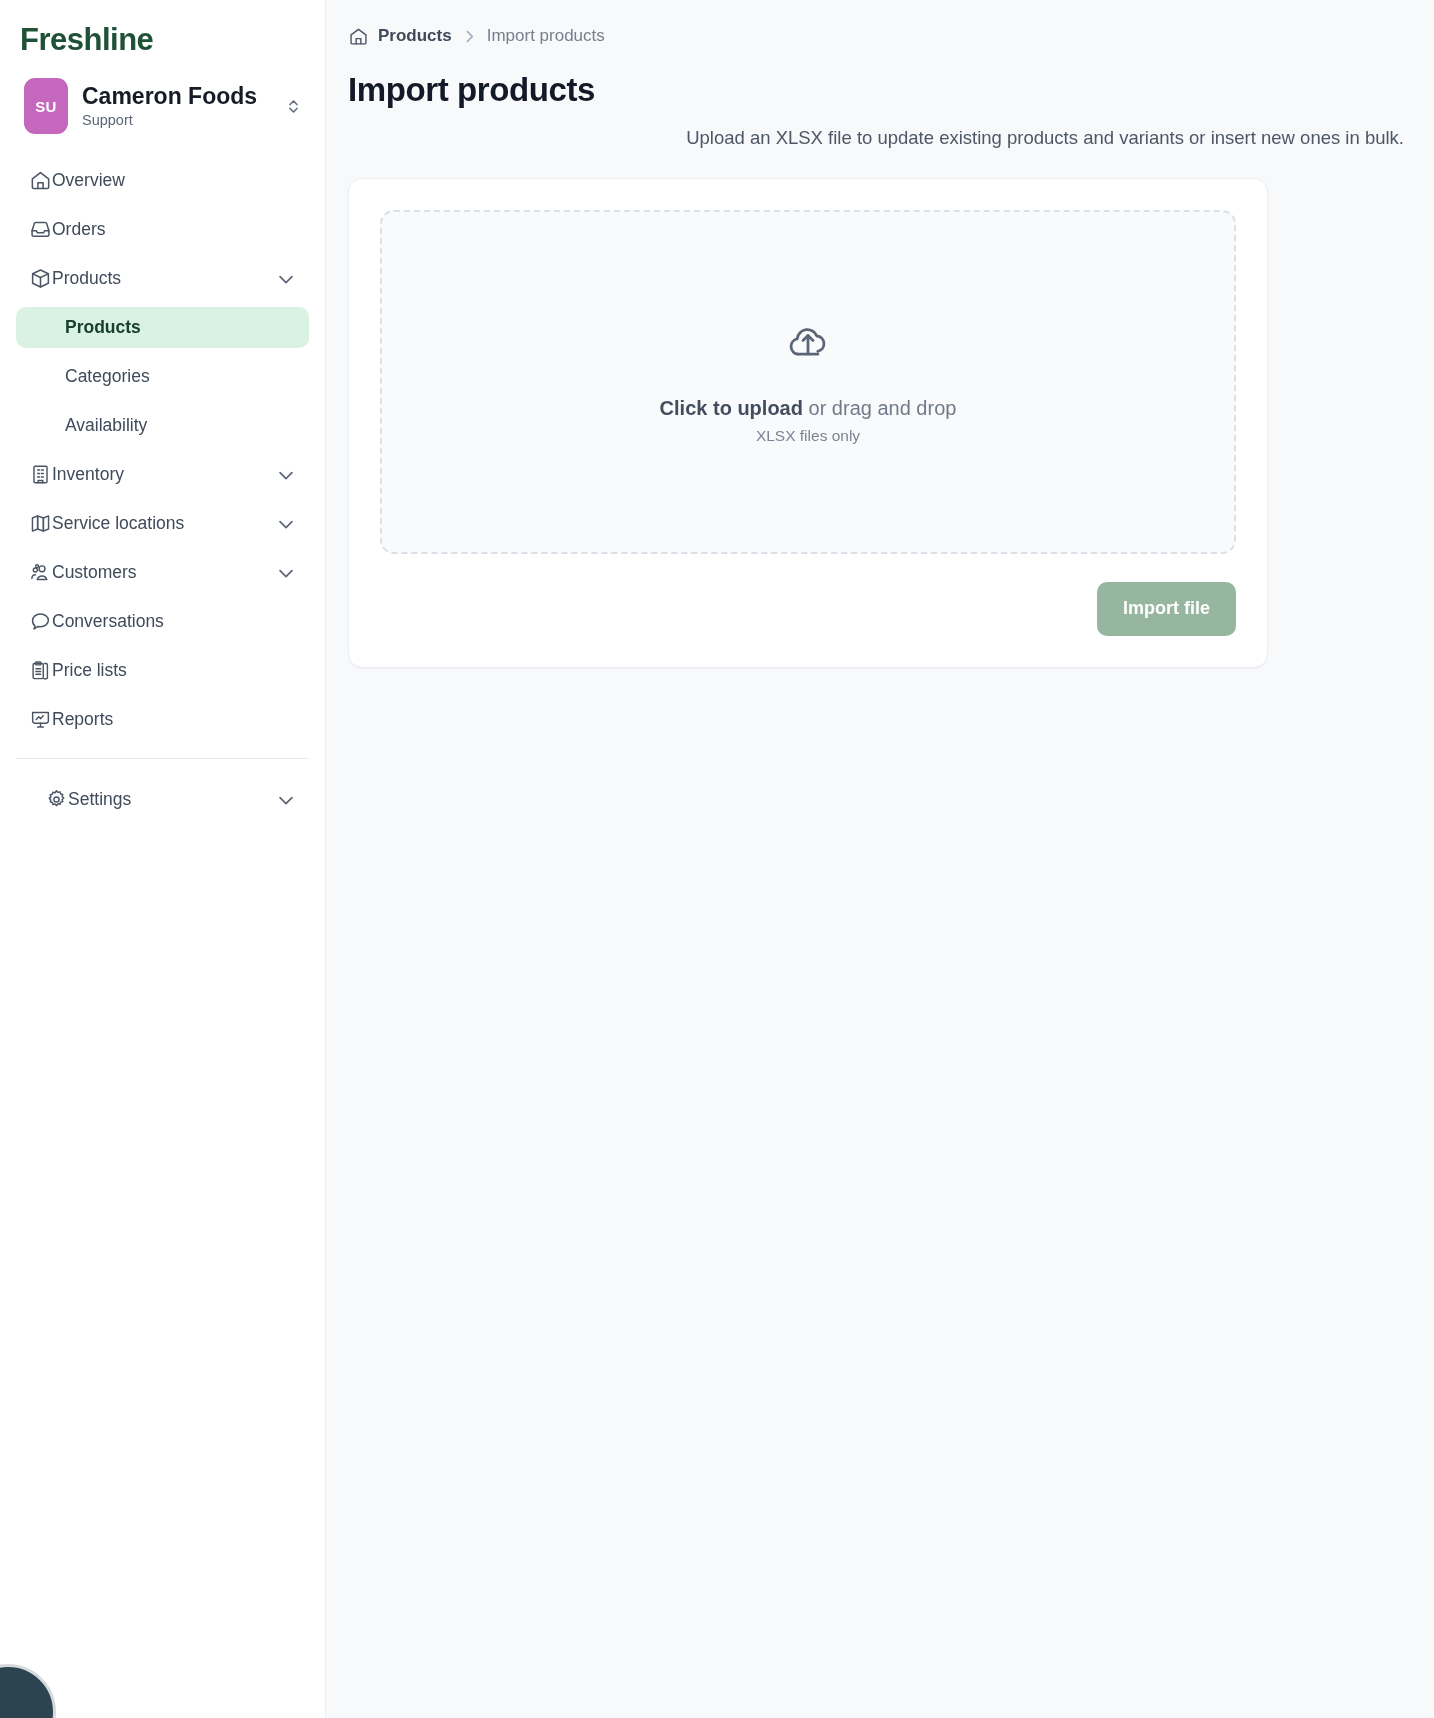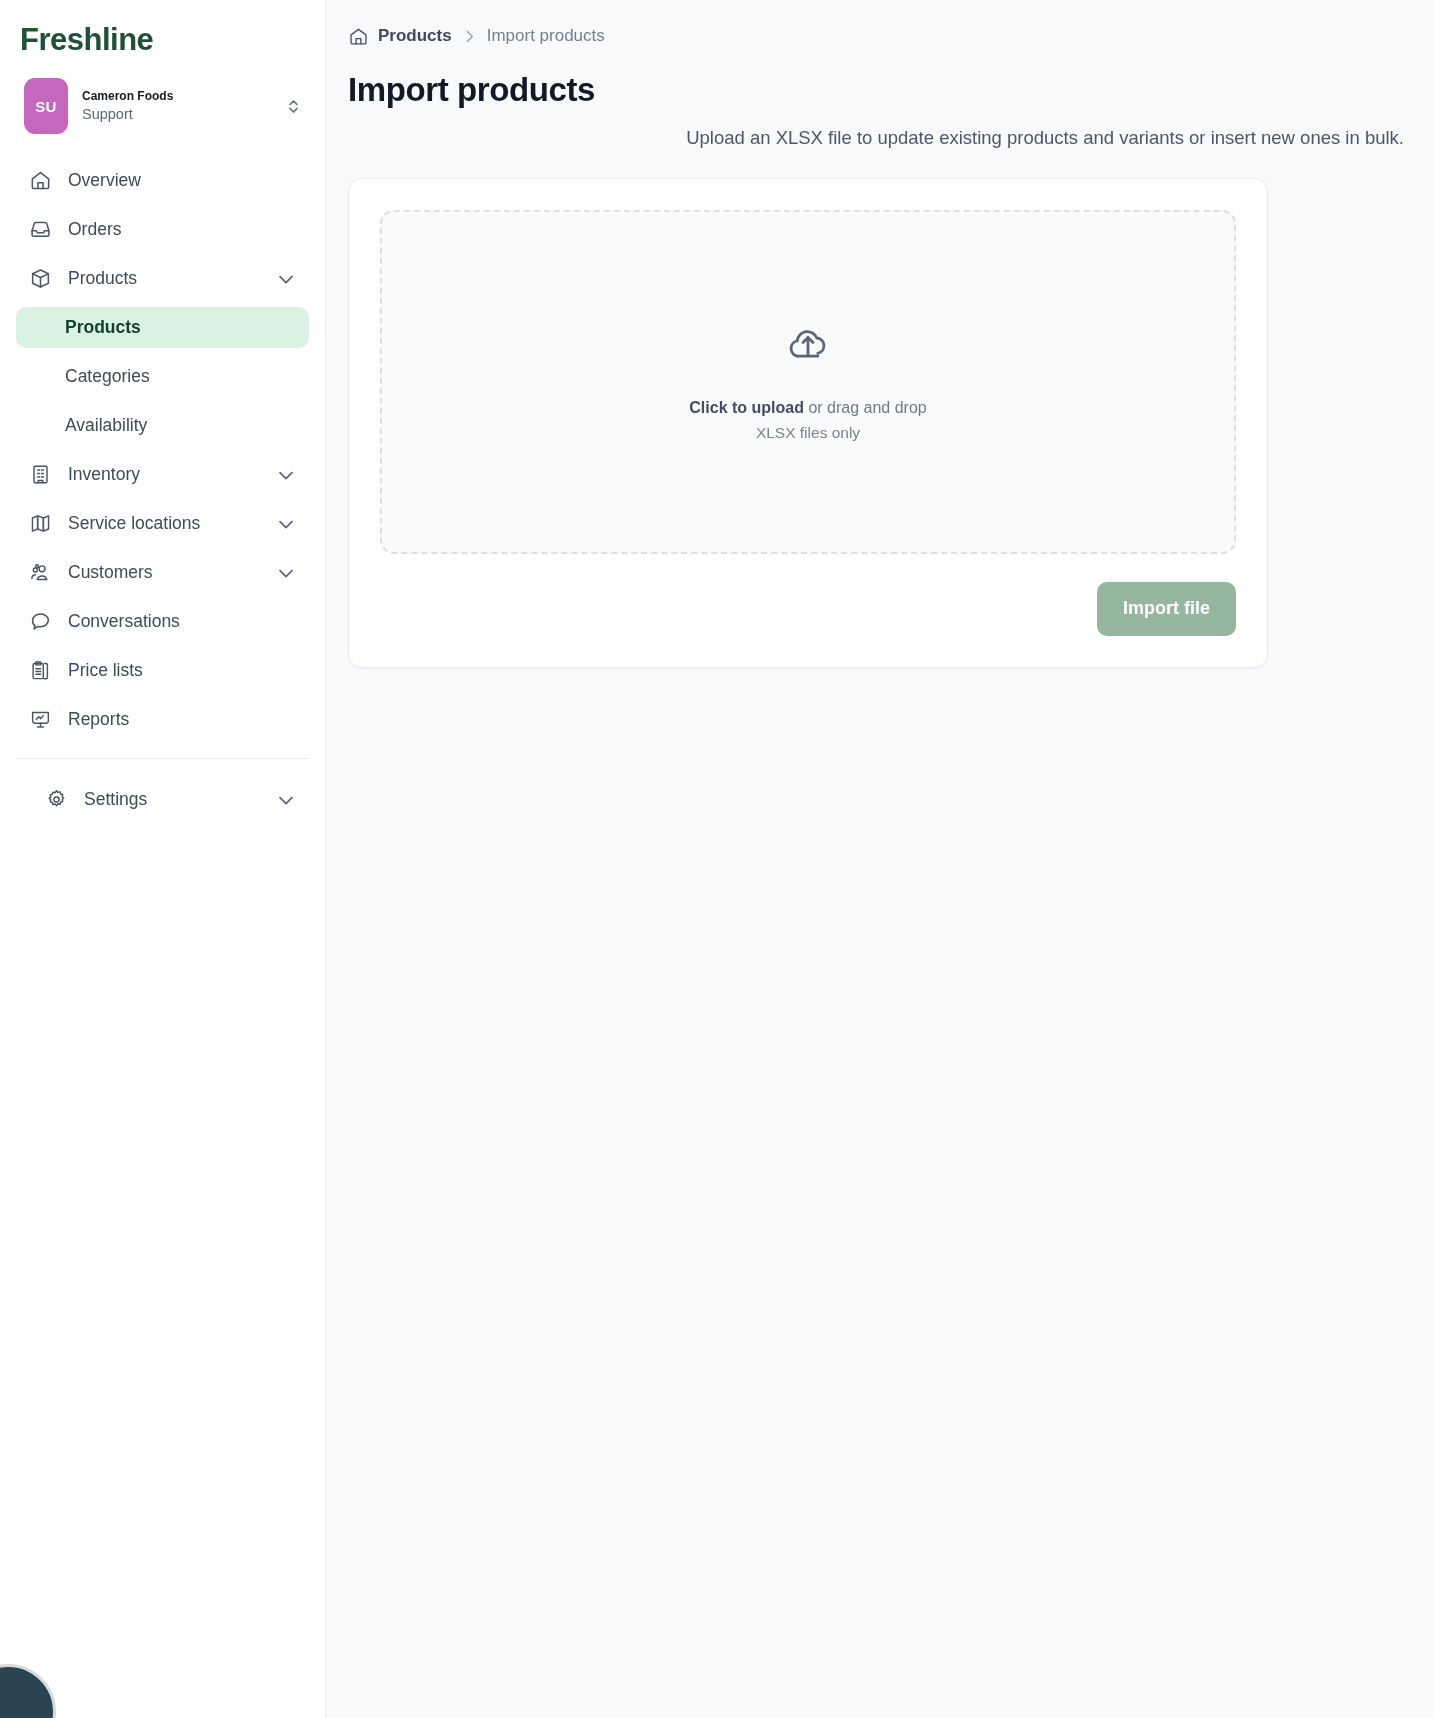--- a/index.html
+++ b/index.html
@@ -67,21 +67,21 @@
     color: #ffffff;
     font-size: 15px;
     font-weight: 700;
     display: flex;
     align-items: center;
     justify-content: center;
     letter-spacing: 0.3px;
   }
   .org-text { flex: 1; min-width: 0; }
   .org-name {
-    font-size: 12px;
+    font-size: 23px;
     font-weight: 700;
     color: #161b26;
     line-height: 1.25;
     white-space: nowrap;
   }
   .org-role {
     font-size: 14.5px;
     color: #5c6677;
     line-height: 1.3;
     margin-top: 1px;
@@ -93,21 +93,20 @@
   }
 
   .nav {
     margin-top: 18px;
     padding: 0 16px;
   }
 
   .nav-item {
     display: flex;
     align-items: center;
-    gap: 16px;
     height: 41px;
     padding: 0 12px;
     border-radius: 9px;
     cursor: pointer;
     margin-bottom: 8px;
   }
   .nav-icon {
     width: 24px;
     height: 24px;
     min-width: 24px;
@@ -232,21 +231,21 @@
     align-items: center;
     justify-content: center;
     cursor: pointer;
   }
   .dz-icon {
     color: #5c6677;
     margin-bottom: 29px;
     display: flex;
   }
   .dz-main {
-    font-size: 16px;
+    font-size: 20px;
     color: #707a8a;
     line-height: 1.2;
   }
   .dz-main .strong {
     color: #424d5f;
     font-weight: 600;
   }
   .dz-sub {
     margin-top: 7px;
     font-size: 15.5px;

